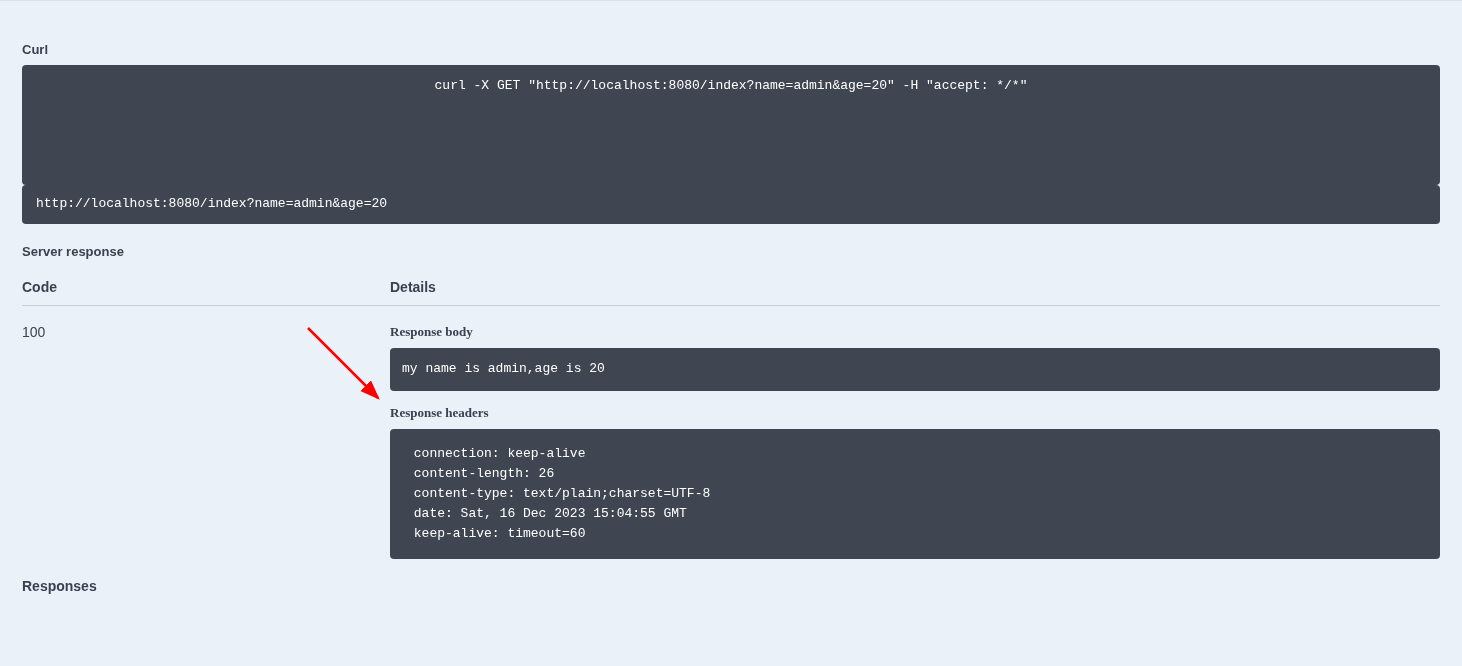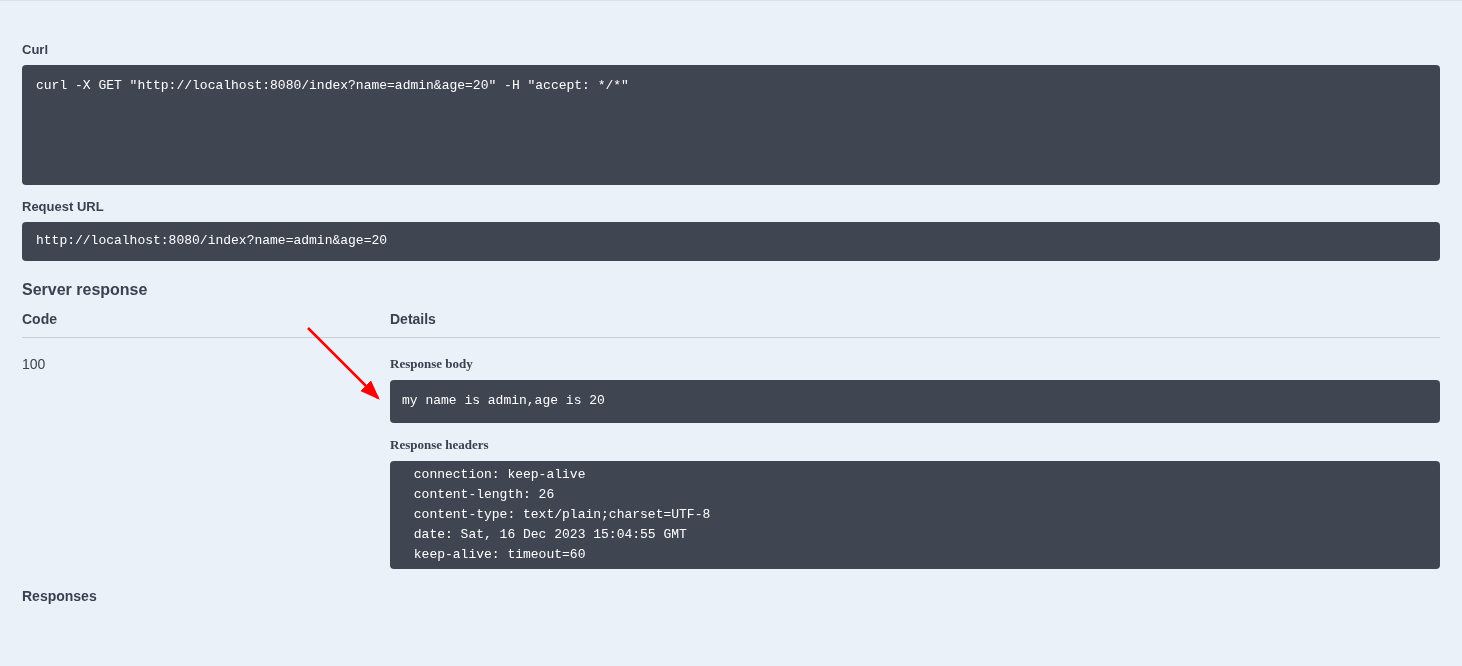--- a/index.html
+++ b/index.html
@@ -33,29 +33,30 @@
     border-radius: 4px;
     padding: 12px 14px;
     font-family: "Consolas", "Menlo", "Courier New", monospace;
     font-size: 13px;
     white-space: pre;
     overflow: hidden;
     line-height: 1.45;
   }
   .curl-block {
     min-height: 120px;
+    text-align: center;
   }
   .url-block {
     padding: 10px 14px;
   }
   .server-response-label {
-    font-size: 16px;
+    font-size: 13px;
     font-weight: 700;
     margin-top: 20px;
-    margin-bottom: 2px;
+    margin-bottom: 10px;
   }
   .resp-table {
     width: 100%;
   }
   .resp-header-row {
     display: flex;
     border-bottom: 1px solid #c7d0d9;
     padding: 10px 0 10px 0;
   }
   .col-code {
@@ -90,21 +91,21 @@
     margin-top: 14px;
     margin-bottom: 8px;
     font-family: Liberation Serif, serif;
   }
   .sub-label.first { margin-top: 0; }
   .resp-body-block {
     padding: 12px 12px;
     font-size: 13px;
   }
   .resp-headers-block {
-    padding: 4px 16px;
+    padding: 15px 16px;
     font-size: 13px;
     line-height: 1.55;
   }
   .responses-label {
     font-size: 14px;
     font-weight: 700;
     margin-top: 19px;
     margin-bottom: 6px;
   }
   .arrow {
@@ -119,21 +120,20 @@
 <body>
 
 <div class="page-wrap">
   <div class="top-divider"></div>
 
   <div class="content">
 
     <div class="section-label first">Curl</div>
     <div class="code-block curl-block">curl -X GET "http://localhost:8080/index?name=admin&amp;age=20" -H "accept: */*"</div>
 
-    <div class="section-label">Request URL</div>
     <div class="code-block url-block">http://localhost:8080/index?name=admin&amp;age=20</div>
 
     <div class="server-response-label">Server response</div>
 
     <div class="resp-table">
       <div class="resp-header-row">
         <div class="col-code">Code</div>
         <div class="col-details">Details</div>
       </div>
       <div class="resp-body-row">

